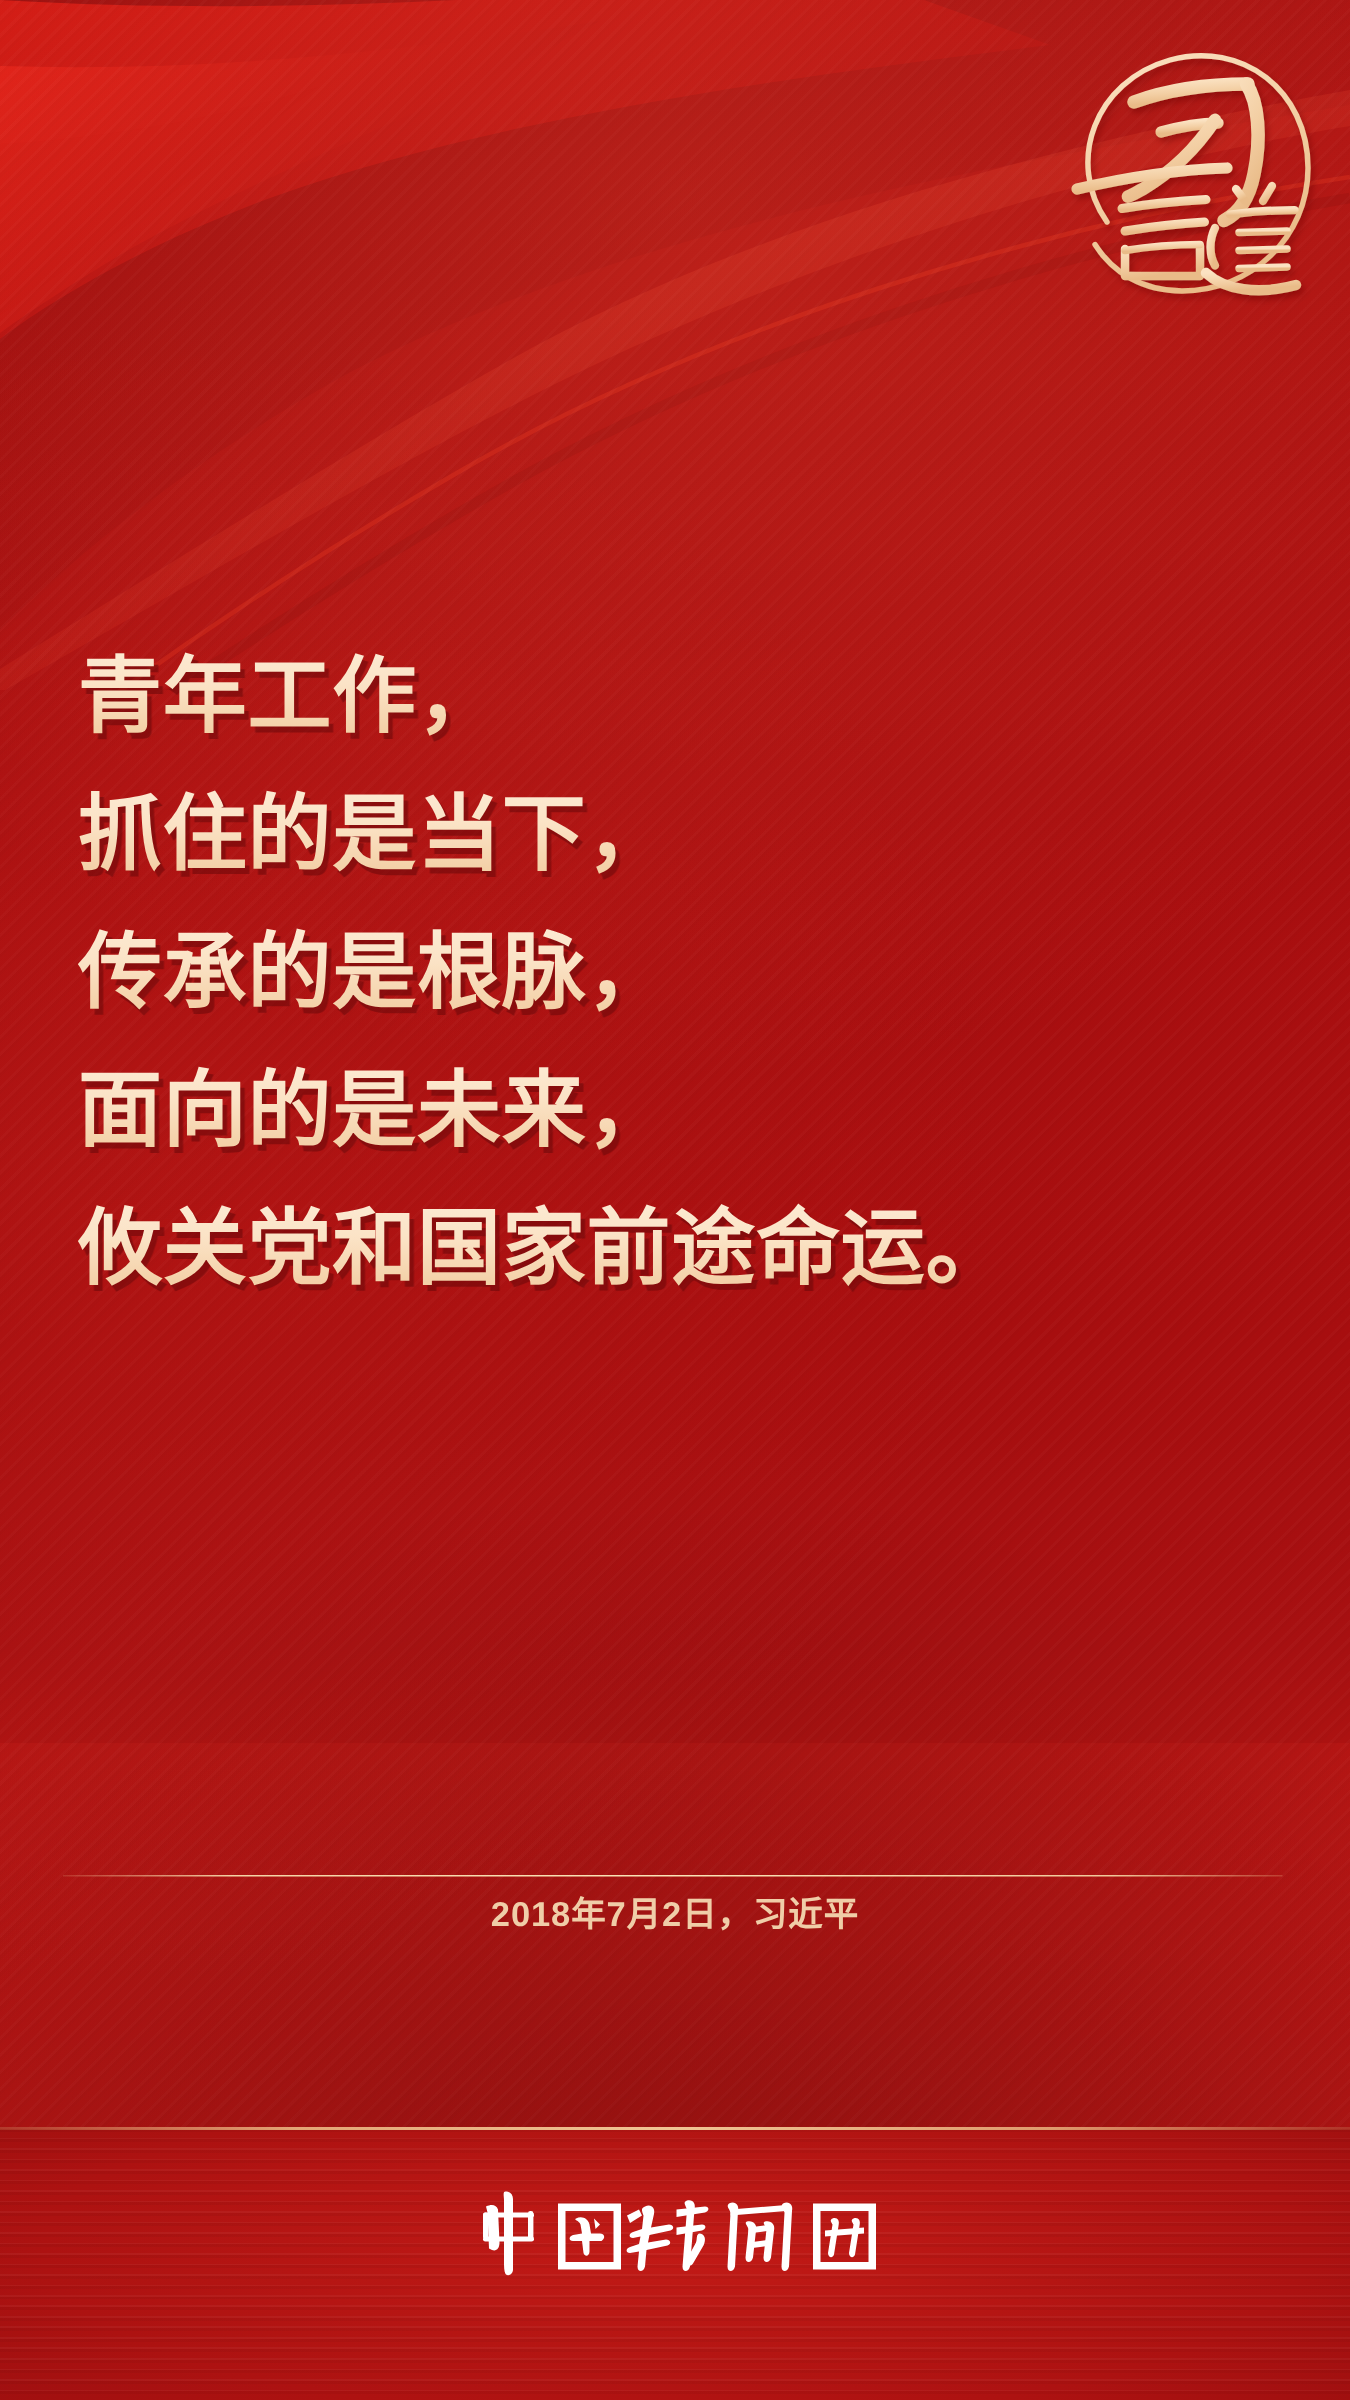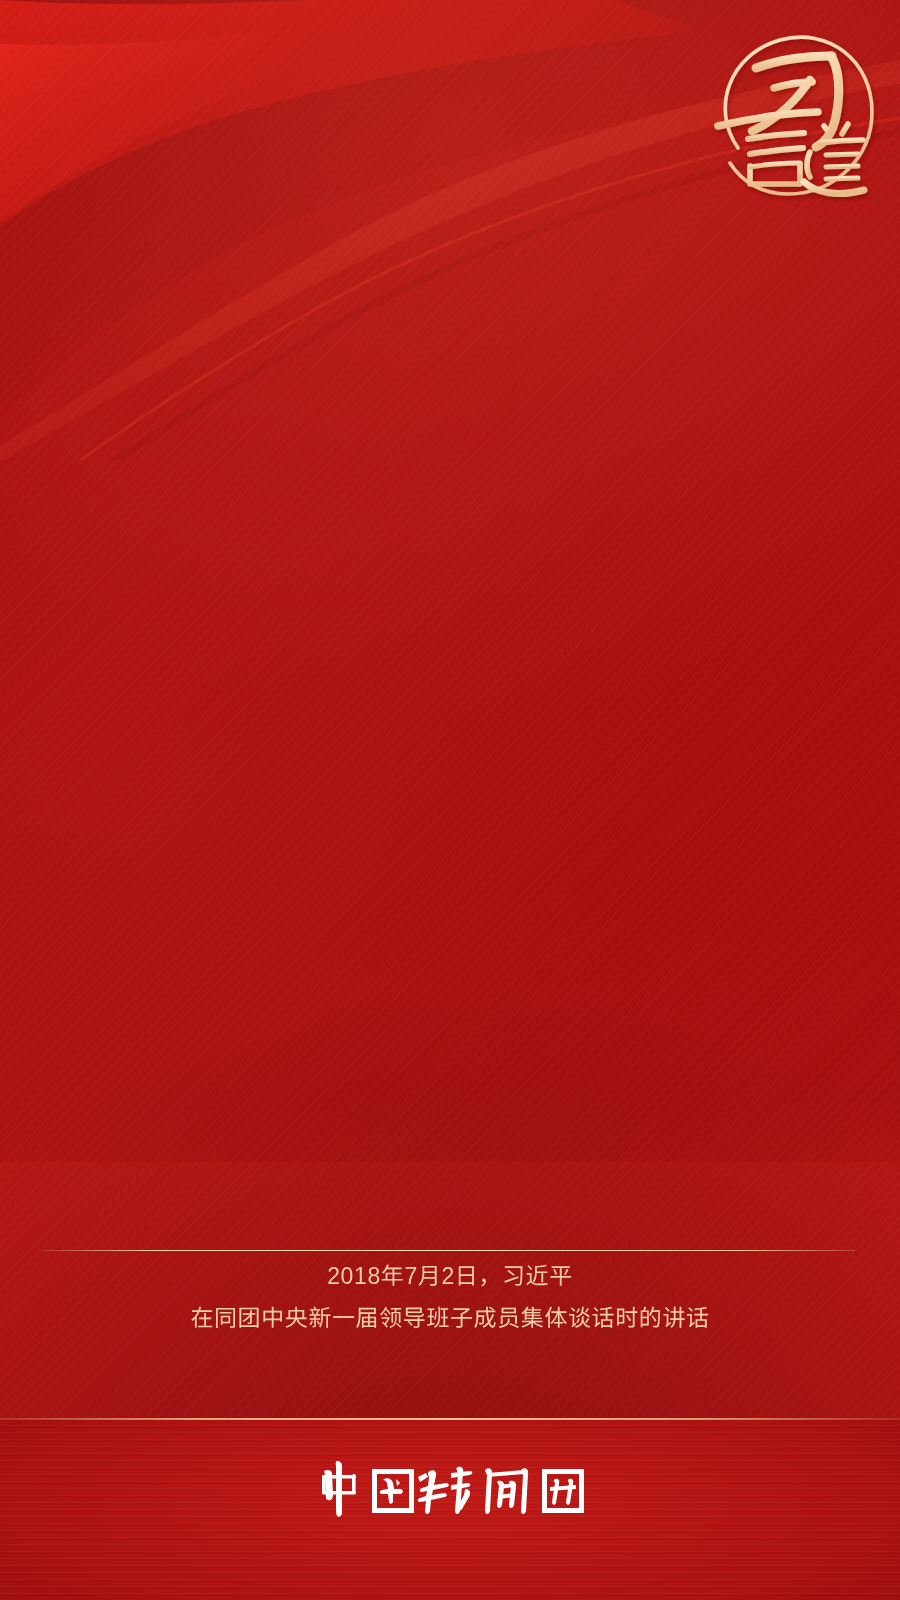--- a/index.html
+++ b/index.html
@@ -127,21 +127,21 @@
   }
   .attribution {
     position: absolute;
     left: 0; right: 0;
     top: 1255px;
     text-align: center;
   }
   .attr-line {
     font-size: 23px;
     line-height: 42px;
-    font-weight: 400;
+    font-weight: 700;
     color: #f6dcb4;
     letter-spacing: 0.6px;
     opacity: .93;
   }
 
   
   .bottom-band {
     position: absolute;
     left: 0; right: 0;
     top: 1418px;
@@ -283,25 +283,31 @@
         <path d="M 126 122 L 126 150" fill="none" stroke="url(#sealg)" stroke-width="5" stroke-linecap="round"></path>
         <path d="M 158 121 L 158 150" fill="none" stroke="url(#sealg)" stroke-width="5" stroke-linecap="round"></path>
         <path d="M 126 149 L 158 148" fill="none" stroke="url(#sealg)" stroke-width="5" stroke-linecap="round"></path>
 
         <path d="M 110 122 C 106 130, 106 140, 110 147" fill="none" stroke="url(#sealg)" stroke-width="5.5" stroke-linecap="round"></path>
         <path d="M 104 152 C 116 163, 138 167, 164 160" fill="none" stroke="url(#sealg)" stroke-width="7" stroke-linecap="round"></path>
       </g>
     </svg>
   </div>
 
+  <div class="quote">
+    <div class="quote-line">青年工作，</div>
+    <div class="quote-line">抓住的是当下，</div>
+    <div class="quote-line">传承的是根脉，</div>
+    <div class="quote-line">面向的是未来，</div>
+    <div class="quote-line">攸关党和国家前途命运。</div>
+  </div>
 
   <div class="divider"></div>
   <div class="attribution">
     <div class="attr-line">2018年7月2日，习近平</div>
-    <div class="attr-line">在同团中央新一届领导班子成员集体谈话时的讲话</div>
   </div>
 
   <div class="bottom-band"></div>
   <div class="band-topline"></div>
 
   <div class="footer">
     <div class="footer-logo">
       <svg width="280" height="72" viewBox="0 0 280 72" xmlns="http://www.w3.org/2000/svg" aria-hidden="true">
         <g fill="#ffffff">
 

